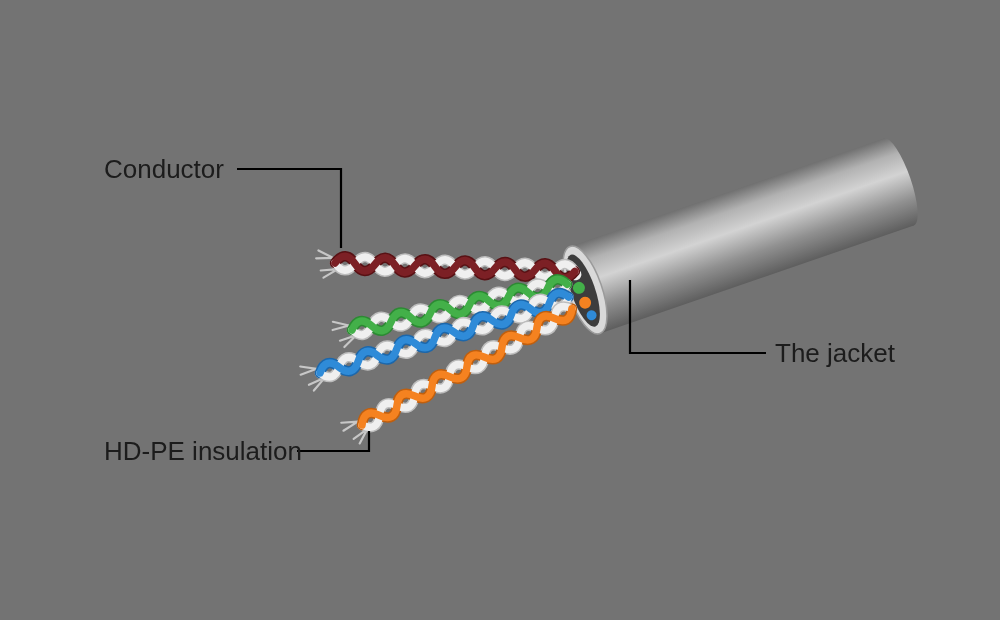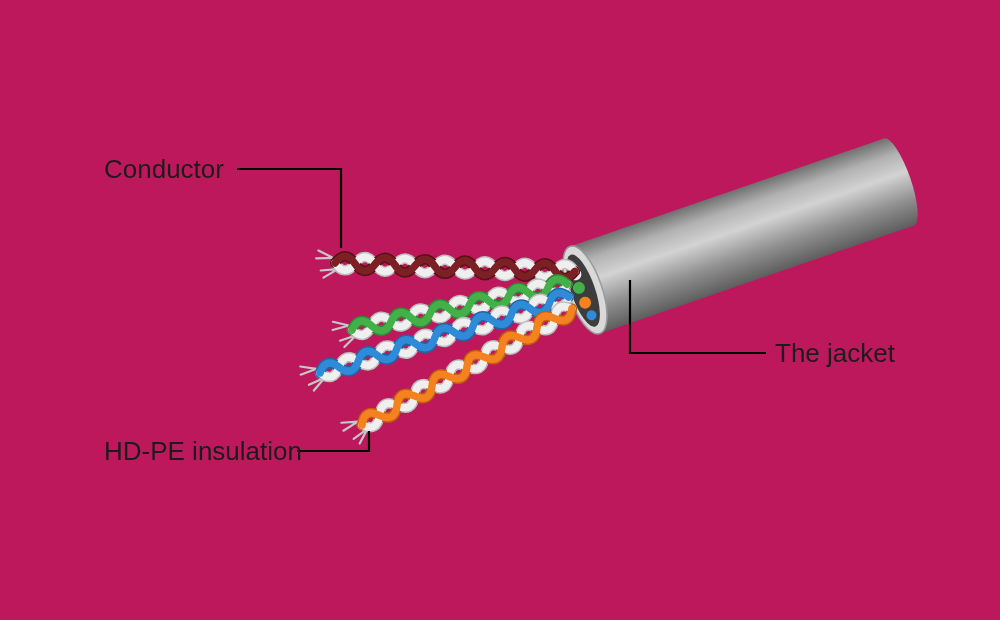--- a/index.html
+++ b/index.html
@@ -1,19 +1,19 @@
 <!DOCTYPE html>
 <html><head>
 <meta charset="utf-8">
 <style>
   html,body{margin:0;padding:0;background:#ffffff;}
   .canvas{
     position:relative;
     width:1000px;height:620px;
-    background:#be185d;
+    background:#737373;
     font-family:"Liberation Sans", sans-serif;
     overflow:hidden;
   }
   svg{display:block;}
   .wire-under{fill:none;stroke-width:10.5;stroke-linecap:round;}
   .wire-main{fill:none;stroke-width:7.5;stroke-linecap:round;}
   .strands{fill:none;stroke-width:2.2;stroke-linecap:round;}
   .leader{fill:none;stroke-width:2.2;}
   .label{font-size:26px;letter-spacing:0px;}
   .cut-face{stroke:#9b9b9b;stroke-width:1.5;}

